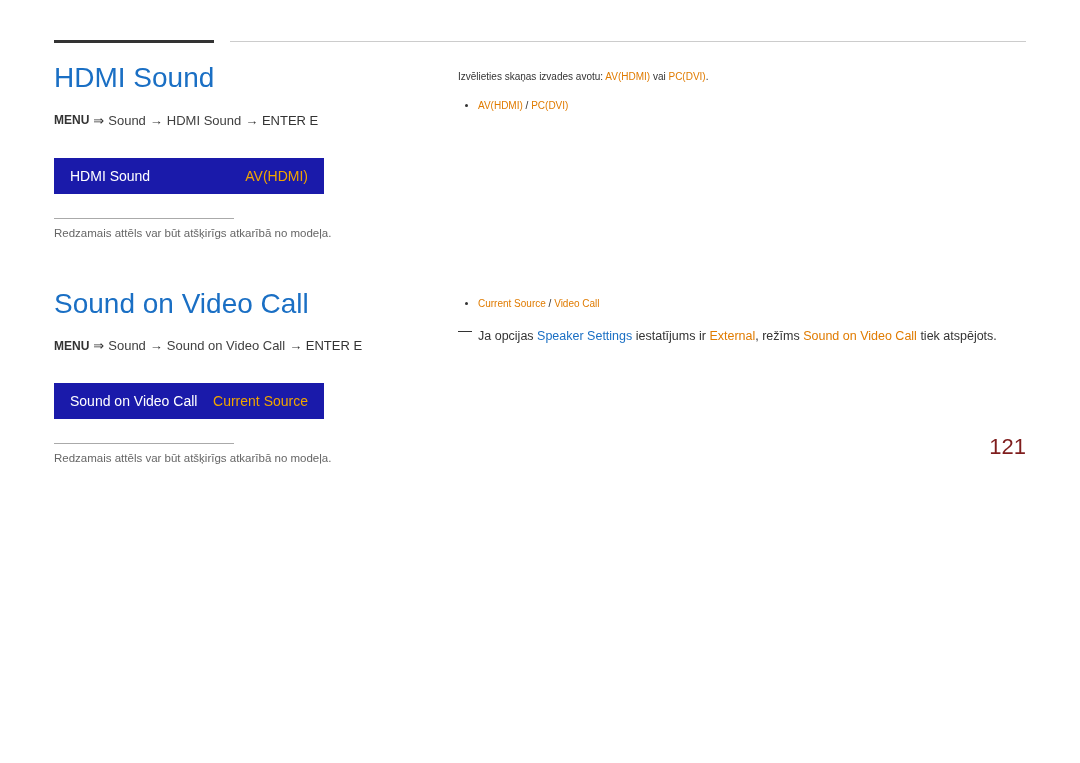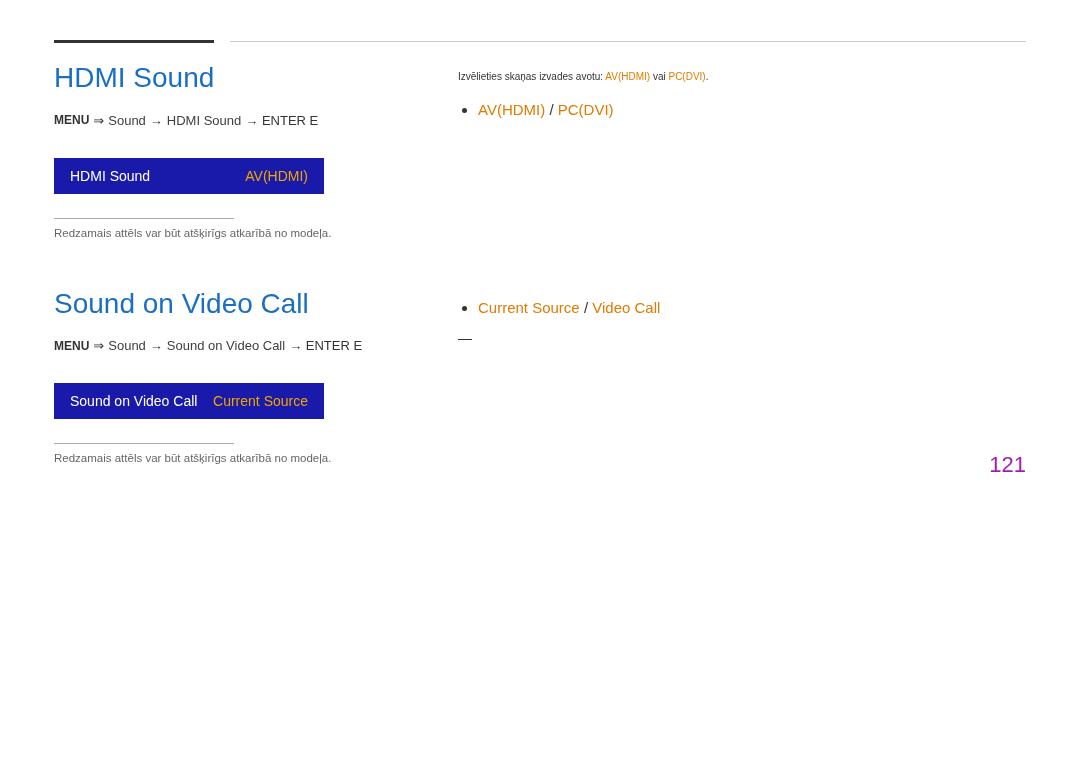--- a/index.html
+++ b/index.html
@@ -119,21 +119,21 @@
       color: #333;
       margin-bottom: 12px;
       line-height: 1.6;
     }
     .desc-list {
       list-style: disc;
       padding-left: 20px;
       margin-bottom: 10px;
     }
     .desc-list li {
-      font-size: 15px;
+      font-size: 10px;
       color: #333;
       line-height: 1.7;
     }
     .link-orange {
       color: #e07b00;
       font-weight: normal;
     }
     .link-blue {
       color: #1a6fc4;
       font-weight: normal;
@@ -153,24 +153,24 @@
     }
 
     
     .section-gap {
       height: 48px;
     }
 
     
     .page-number {
       position: absolute;
-      bottom: 26px;
+      bottom: 44px;
       right: 54px;
       font-size: 22px;
-      color: #a21caf;
+      color: #7f1d1d;
       font-weight: 300;
     }
 
     
     .menu-icon {
       font-size: 12px;
       color: #333;
       font-weight: bold;
     }
   </style>
@@ -247,19 +247,22 @@
     </div>
 
     <div class="section-right">
       <ul class="desc-list">
         <li>
           <span class="link-orange">Current Source</span><span> / </span><span class="link-orange">Video Call</span>
         </li>
       </ul>
       <div class="desc-note-dash">
         <span class="dash">―</span>
+        <p class="desc-note">
+          <span>Ja opcijas </span><span class="link-blue">Speaker Settings</span><span> iestatījums ir </span><span class="link-orange">External</span><span>, režīms </span><span class="link-orange">Sound on Video Call</span><span> tiek atspējots.</span>
+        </p>
       </div>
     </div>
   </div>
 
   <div class="page-number">121</div>
 
 </div>
 
 </body></html>

